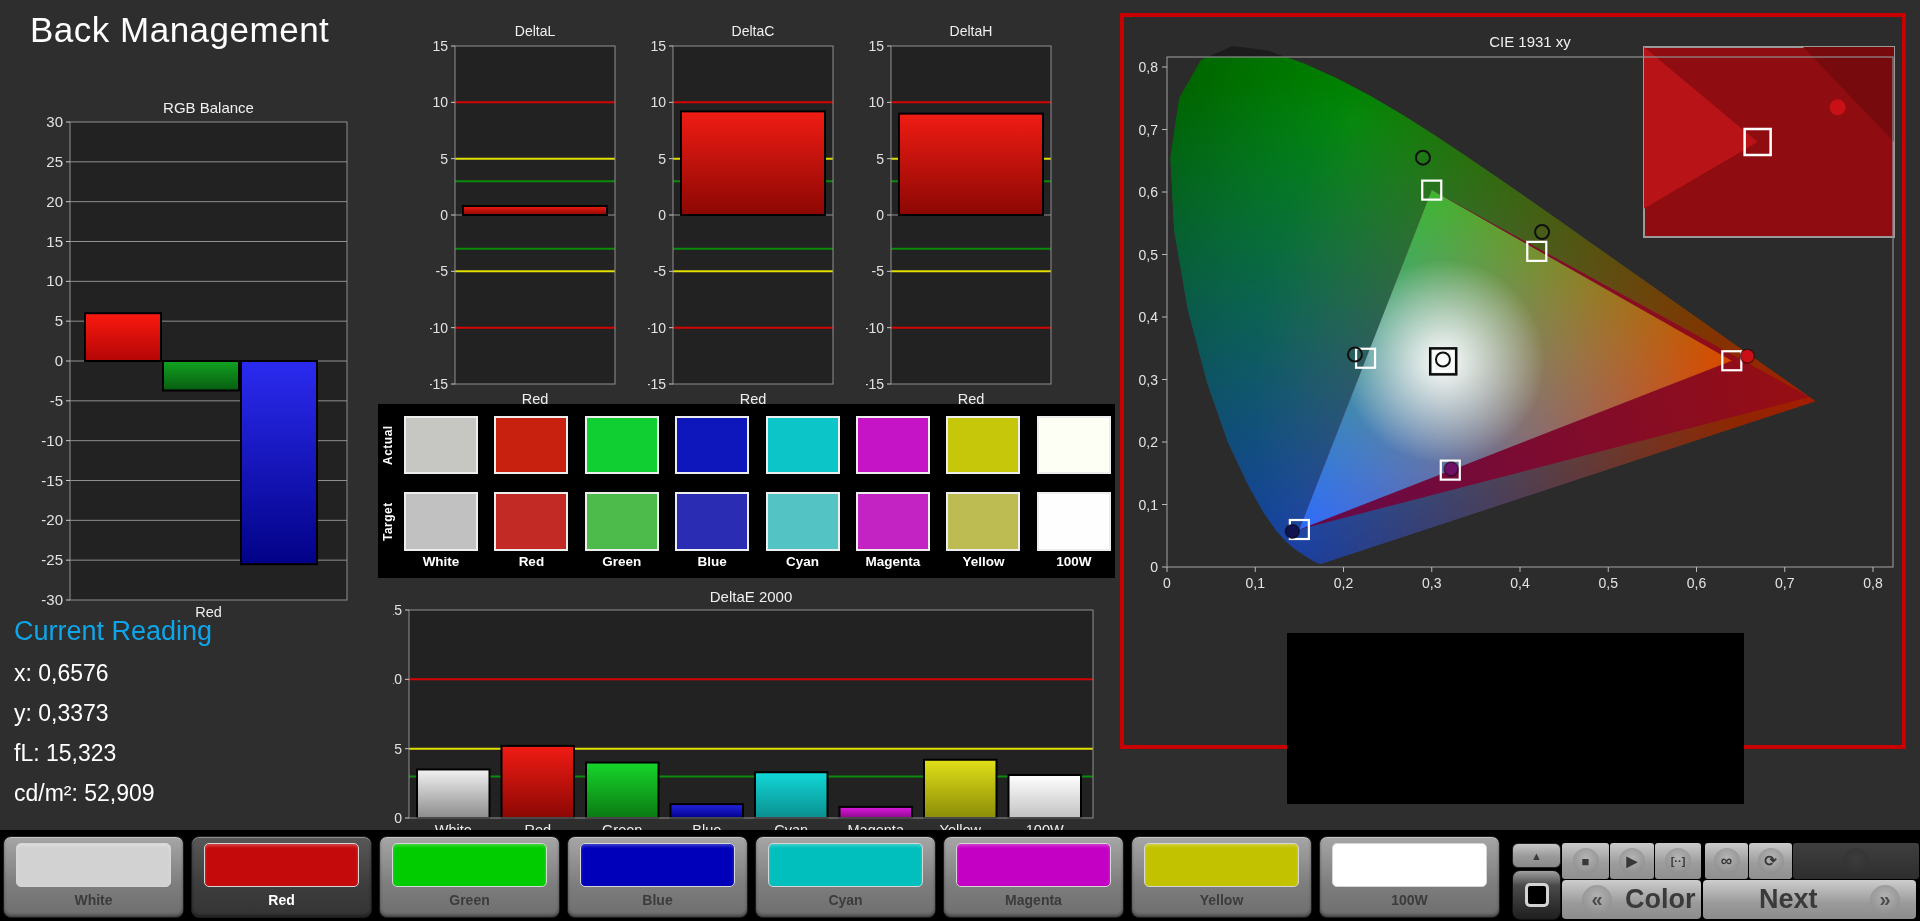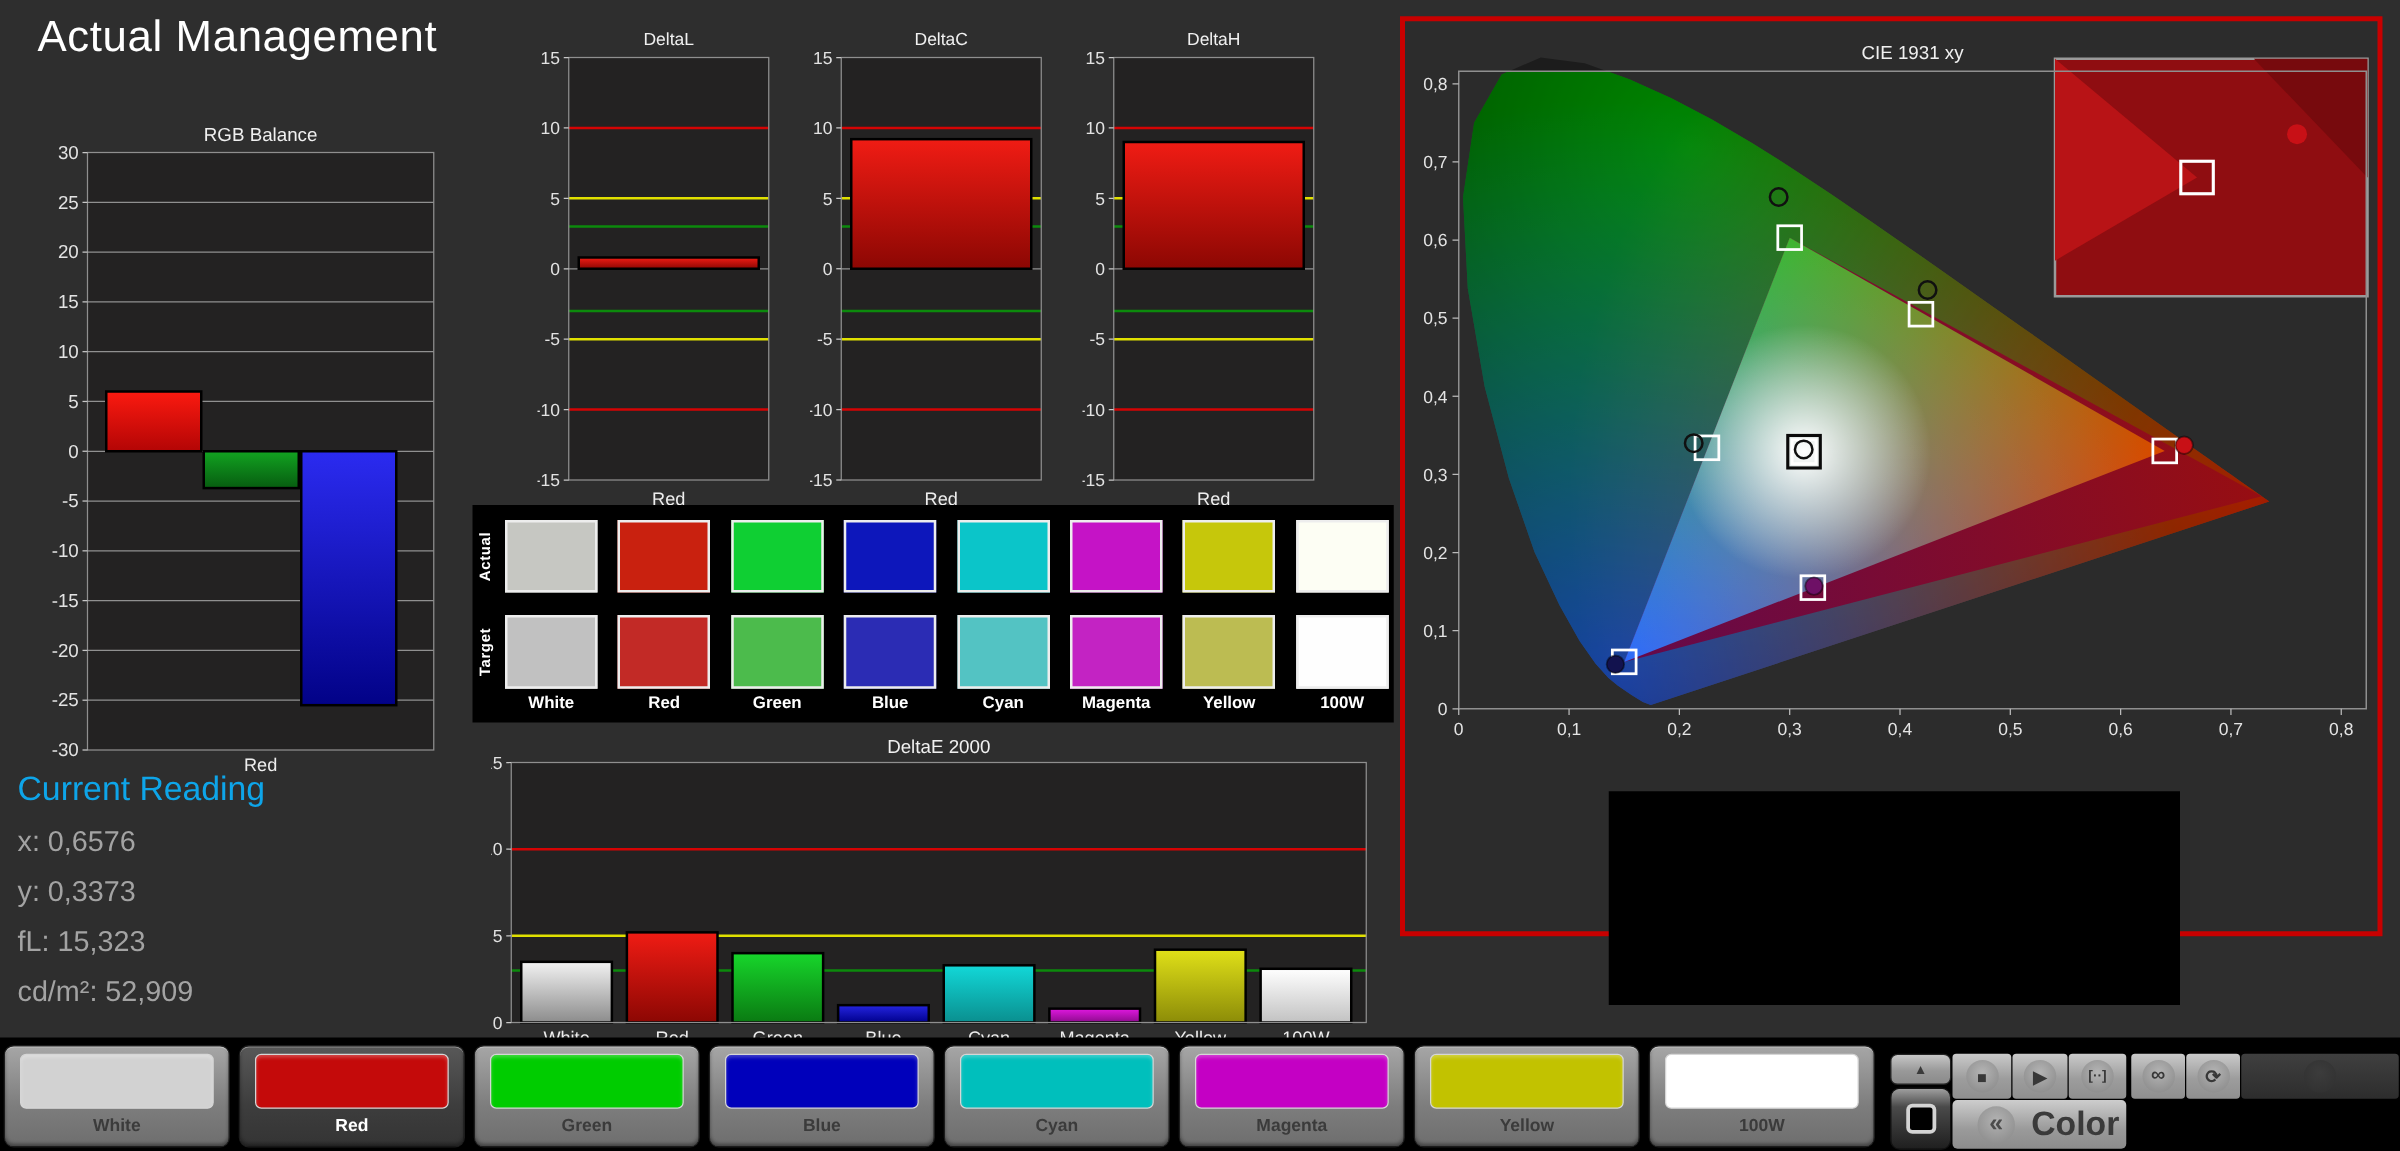--- a/index.html
+++ b/index.html
@@ -14,21 +14,21 @@
   .tbl-label{position:absolute;top:150px;font-size:13.5px;font-weight:700;color:#fff;text-align:center}
   .rowlab{position:absolute;left:3px;writing-mode:vertical-rl;transform:rotate(180deg);font-size:12px;
     font-weight:700;color:#fff;text-align:center;letter-spacing:.5px}
   
   .cie{position:absolute;left:1120px;top:13px;width:786px;height:736px;box-sizing:border-box;
     border:4px solid #c80000;background:#2c2c2c}
   .preview{position:absolute;left:1287px;top:633px;width:457px;height:171px;background:#000}
   
   .reading{position:absolute;left:14px;top:616px}
   .reading-title{font-size:27px;color:#0ea5e9}
-  .reading-line{font-size:23px;color:#a3a3a3;margin-top:13px}
+  .reading-line{font-size:23px;color:#ffffff;margin-top:13px}
   
   .strip{position:absolute;left:0;top:830px;width:1920px;height:91px;background:#000}
   .tiles{position:absolute;left:3px;top:6px;display:flex;gap:7px}
   .tile{width:181px;height:82px;border-radius:8px;box-sizing:border-box;border:1px solid #1c1c1c;
     background:linear-gradient(#a6a6a6,#7d7d7d 60%,#6e6e6e);
     box-shadow:inset 0 1px 0 rgba(255,255,255,.35),inset 0 -2px 3px rgba(0,0,0,.4);cursor:pointer}
   .tile.sel{background:linear-gradient(#585858,#3d3d3d 60%,#343434)}
   .tile-swatch{height:42px;margin:6px 12px 0;border-radius:5px;border:1px solid #d6d6d6;
     box-shadow:inset 0 2px 3px rgba(255,255,255,.25)}
   .tile-label{margin-top:5px;text-align:center;font-size:14px;font-weight:700;color:#3b3b3b}
@@ -50,21 +50,21 @@
     background:linear-gradient(#cdcdcd,#9a9a9a 60%,#8c8c8c);display:flex;align-items:center;
     font-size:27px;font-weight:600;color:#3a3a3a;font-family:"Liberation Sans",sans-serif}
   .nav-btn.back{left:1562px;width:139px;gap:13px;padding:0 0 0 20px}
   .nav-btn.next{left:1703px;width:213px;justify-content:space-between;padding:0 16px 0 56px}
   .nav-circle{width:30px;height:30px;border-radius:50%;font-size:20px;font-weight:700;color:#4c4c4c;flex:0 0 auto;
     background:radial-gradient(circle at 50% 38%,#b2b2b2,#868686);display:flex;align-items:center;justify-content:center}
 </style>
 </head>
 <body>
 
-<div class="page-title">Actual Management</div>
+<div class="page-title">Back Management</div>
 
 <div id="chart-rgb" class="chart" style="left:12px;top:96px"><svg width="345" height="534" viewBox="0 0 345 534">
       <defs>
         <linearGradient id="chart-rgbg0" x1="0" y1="0" x2="0" y2="1">
           <stop offset="0%" stop-color="#fb1a10"></stop>
           <stop offset="100%" stop-color="#b30505"></stop>
         </linearGradient>
         <linearGradient id="chart-rgbg1" x1="0" y1="0" x2="0" y2="1">
           <stop offset="0%" stop-color="#12a321"></stop>
           <stop offset="100%" stop-color="#075c10"></stop>
@@ -493,13 +493,17 @@
         <span class="tcircle" style="font-size: 15px;">⟳</span>
       </button>
       <button class="tbtn dark" style="width: 126px;">
         <span class="tcircle"></span>
       </button>
     </div>
   <button class="nav-btn back">
     <span class="nav-circle">«</span>
     <span class="nav-label">Color</span>
   </button>
+  <button class="nav-btn next">
+    <span class="nav-label">Next</span>
+    <span class="nav-circle">»</span>
+  </button>
 </div>
 
 </body></html>

